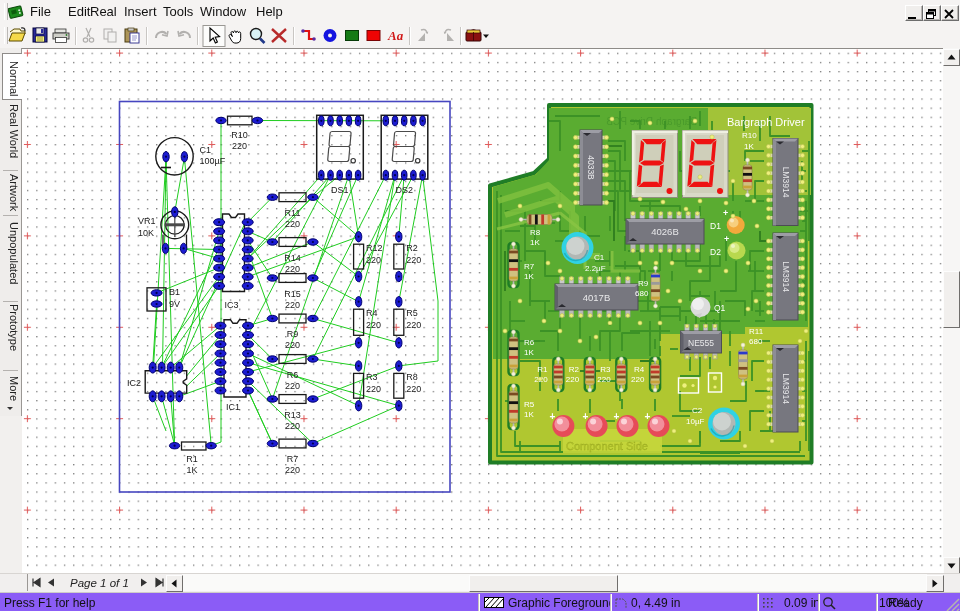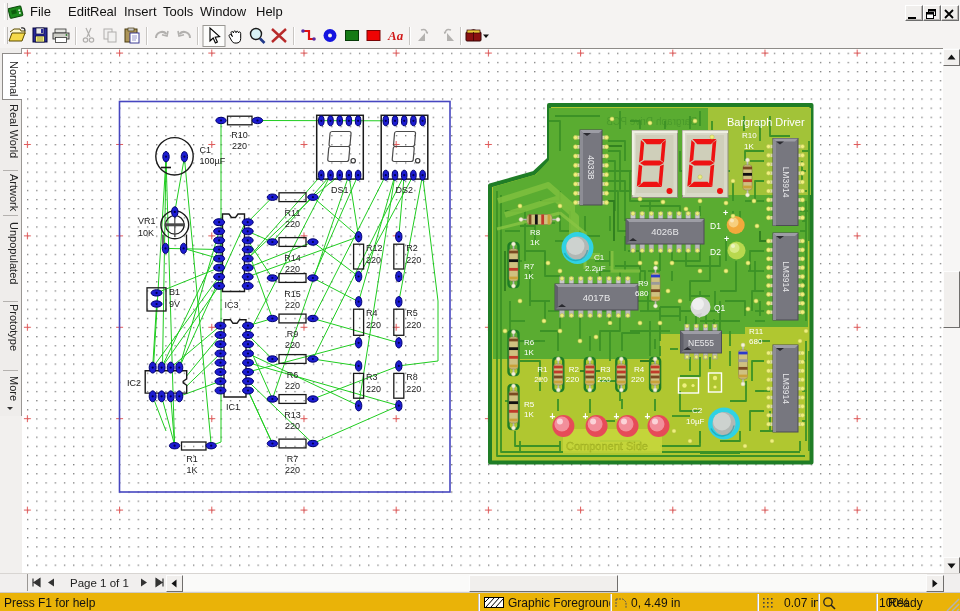--- a/index.html
+++ b/index.html
@@ -20,24 +20,24 @@
   #tabs{left:0;top:48px;width:21px;height:368px;background:#efedeb;border-right:1px solid #9a9794;}
   .vtab{position:absolute;left:0;width:20px;text-align:center;color:#222;
         font-size:11px;writing-mode:vertical-rl;}
   
   #canvas{left:22px;top:48px;width:921px;height:525px;background:#fff;
           border-top:1px solid #8e8b88;}
   
   .raised{background:#f1efed;border-top:1px solid #fdfdfd;border-left:1px solid #fdfdfd;
      border-right:1px solid #706e6c;border-bottom:1px solid #706e6c;}
   #vscroll{left:943px;top:48px;width:17px;height:525px;background:#f7f6f5;}
-  #hscroll{left:0;top:573px;width:960px;height:18px;background:#f1efee;border-top:1px solid #d8d5d2;}
+  #hscroll{left:0;top:573px;width:960px;height:18px;background:#f1efee;border-top:1px solid #d8d5d2;font-style:italic;}
   #htrack{position:absolute;left:182px;top:0px;width:745px;height:17px;background:#fafaf9;}
   
-  #status{left:0;top:592px;width:960px;height:19px;background:#eab308;border-top:1px solid #cfccc9;
+  #status{left:0;top:592px;width:960px;height:19px;background:#8b5cf6;border-top:1px solid #cfccc9;
           font-size:12px;color:#111;}
   #status .pane-sep{position:absolute;top:1px;width:1px;height:17px;background:#c4c1be;box-shadow:1px 0 0 #fff;}
   .st{position:absolute;top:3px;font-size:12px;color:#111;white-space:nowrap;}
 </style>
 </head>
 <body>
 
 <div id="menubar" class="abs">
   <div class="abs" style="left:4px;top:3px;width:2px;height:17px;border-left:1px solid #fff;border-right:1px solid #bbb8b5;"></div>
   <svg class="abs" style="left:8px;top:4px" width="16" height="16" viewBox="0 0 16 16">
@@ -1299,21 +1299,21 @@
         <rect x="5" y="1" width="1.6" height="1.6"></rect>
         <rect x="9" y="1" width="1.6" height="1.6"></rect>
       <rect x="1" y="5" width="1.6" height="1.6"></rect>
         <rect x="5" y="5" width="1.6" height="1.6"></rect>
         <rect x="9" y="5" width="1.6" height="1.6"></rect>
       <rect x="1" y="9" width="1.6" height="1.6"></rect>
         <rect x="5" y="9" width="1.6" height="1.6"></rect>
         <rect x="9" y="9" width="1.6" height="1.6"></rect>
     </g>
   </svg>
-  <span class="st" style="left:784px">0.07 in</span>
+  <span class="st" style="left:784px">0.09 in</span>
   <div class="pane-sep" style="left:818px"></div>
   <svg class="abs" style="left:822px;top:3px" width="16" height="14">
     <circle cx="6" cy="6" r="4.2" fill="none" stroke="#222" stroke-width="1.3"></circle>
     <line x1="9" y1="9" x2="13" y2="13" stroke="#222" stroke-width="1.6"></line>
   </svg>
   <span class="st" style="left:879px">100%</span>
   <div class="pane-sep" style="left:876px"></div>
   <span class="st" style="left:888px">Ready</span>
   <svg class="abs" style="left:946px;top:5px" width="14" height="14">
     <path d="M13 1 L1 13 M13 6 L6 13 M13 11 L11 13" stroke="#b5b2af" stroke-width="1.5"></path>

